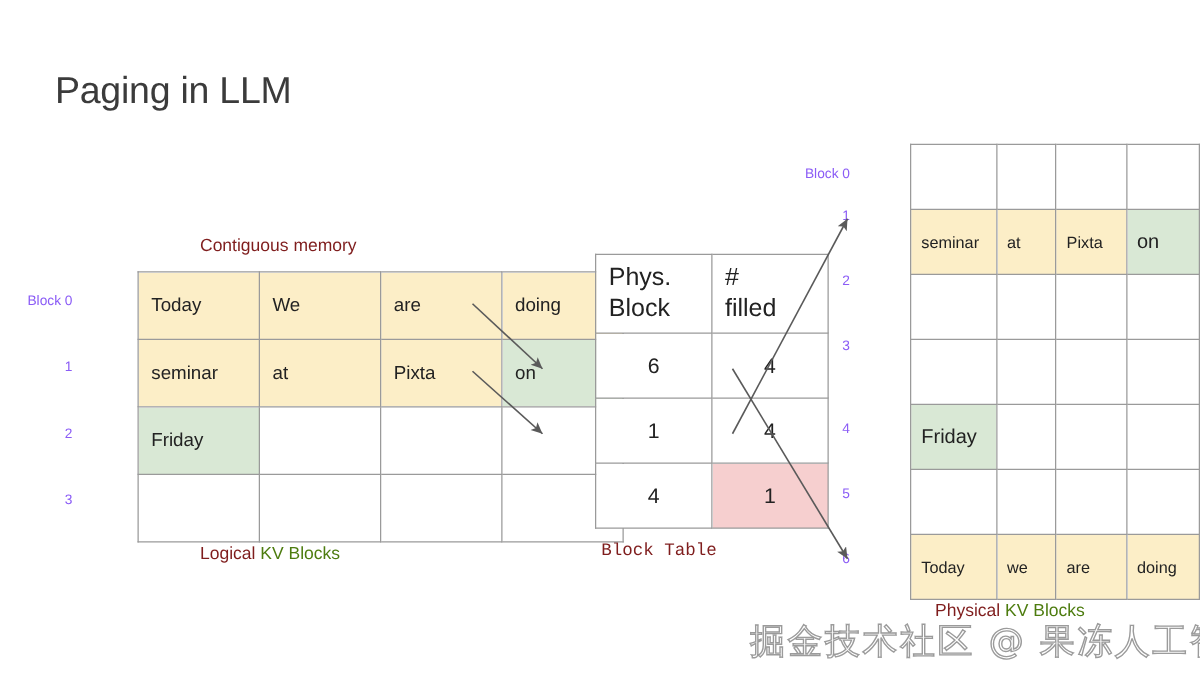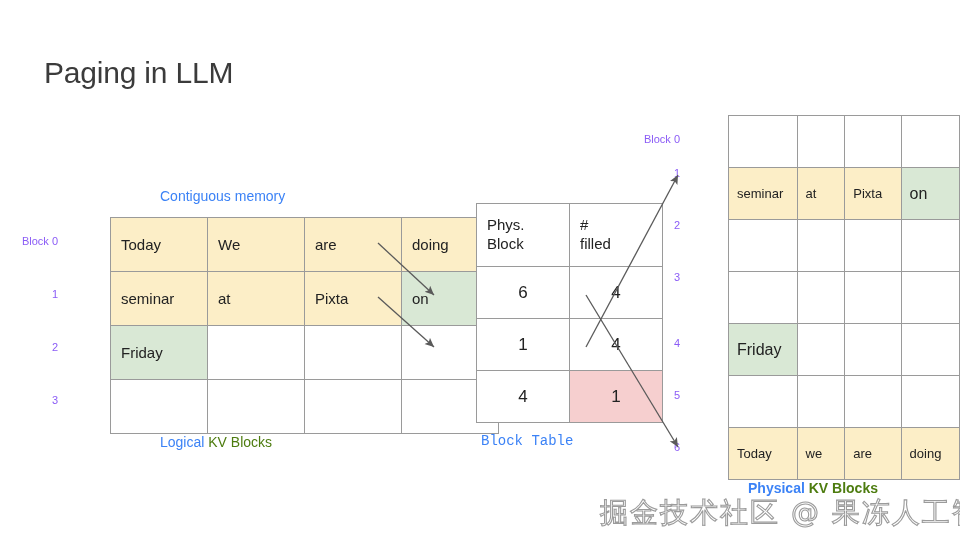--- a/index.html
+++ b/index.html
@@ -75,21 +75,21 @@
     top: 203px;
   }
   #block-table td {
     width: 72px;
     height: 51px;
     text-align: center;
     font-size: 17px;
   }
   #block-table td.hdr {
     text-align: left;
-    font-size: 15px;
+    font-size: 20px;
     line-height: 1.25;
     height: 62px;
     white-space: normal;
   }
 
   
   #physical-table {
     left: 688px;
     top: 115px;
   }
@@ -101,27 +101,27 @@
   }
   #physical-table td.big { font-size: 16px; }
   .physical-label { width: 60px; left: 620px; }
 
   
   .caption {
     position: absolute;
     font-size: 14px;
     white-space: nowrap;
   }
-  .red { color: #3b82f6; }
+  .red { color: #7f1d1d; }
   .grey { color: #4d7c0f; }
 
   #caption-contiguous { left: 160px; top: 188px; font-size: 14px; }
   #caption-logical    { left: 160px; top: 434px; }
   #caption-block      { left: 481px; top: 433px; font-family: Liberation Mono, monospace; }
-  #caption-physical   { left: 748px; top: 480px; font-weight: bold; }
+  #caption-physical   { left: 748px; top: 480px; }
 
   
   #arrows {
     position: absolute;
     left: 0;
     top: 0;
     width: 960px;
     height: 540px;
     pointer-events: none;
   }

